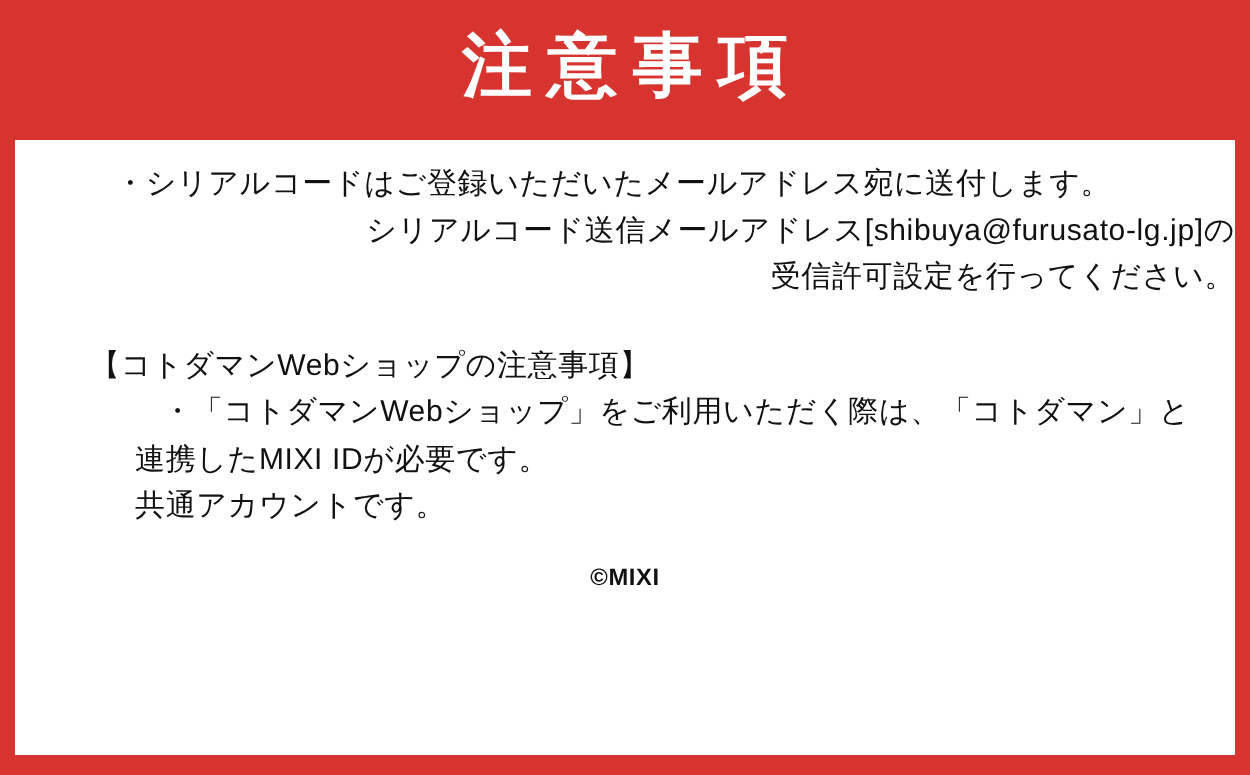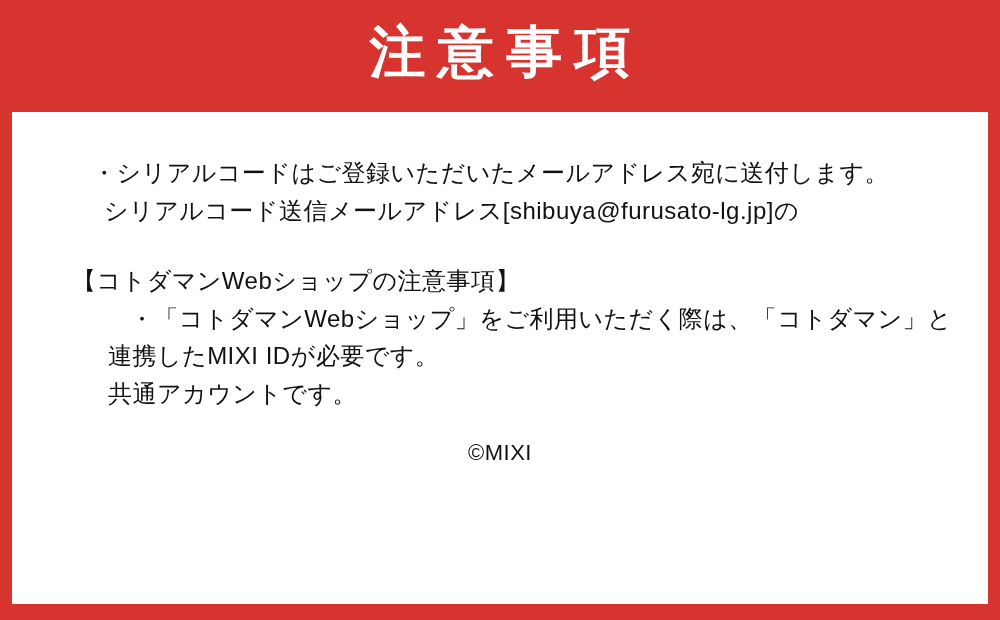--- a/index.html
+++ b/index.html
@@ -34,62 +34,63 @@
     line-height: 1;
   }
   .panel {
     position: absolute;
     left: 12px;
     right: 12px;
     top: 112px;
     bottom: 16px;
     background: #FFFFFF;
     box-sizing: border-box;
-    padding-top: 42px;
+    padding-top: 16px;
     color: #111111;
   }
   .line {
     font-size: 24px;
     line-height: 37.5px;
     letter-spacing: 0.5px;
     white-space: nowrap;
   }
   .line.bullet       { margin-left: 80px; }
-  .line.cont         { margin-left: 92px; }
+  .line.cont         { margin-left: 92px; text-align: right; }
   .line.section-header { margin-left: 60px; margin-top: 16px; }
   .line.sub-bullet   { margin-left: 82px; text-align: center; }
   .line.sub-cont     { margin-left: 96px; }
   .spacer {
     height: 17px;
   }
   .copyright {
     margin-top: 28px;
     text-align: center;
-    font-size: 22px;
-    font-weight: 400;
+    font-size: 19px;
+    font-weight: 700;
     letter-spacing: 0.5px;
     color: #111111;
   }
 </style>
 </head>
 <body>
 
 <div class="canvas">
 
   <div class="title-bar">
     <h1 class="page-title">注意事項</h1>
   </div>
 
   <div class="panel">
 
     <div class="line bullet">・シリアルコードはご登録いただいたメールアドレス宛に送付します。</div>
 
 
     <div class="line cont">シリアルコード送信メールアドレス[shibuya@furusato-lg.jp]の</div>
 
+    <div class="line cont">受信許可設定を行ってください。</div>
 
 
     <div class="spacer"></div>
 
     <div class="line section-header">【コトダマンWebショップの注意事項】</div>
 
     <div class="line sub-bullet">・「コトダマンWebショップ」をご利用いただく際は、「コトダマン」と</div>
 
     <div class="line sub-cont">連携したMIXI IDが必要です。</div>
 

